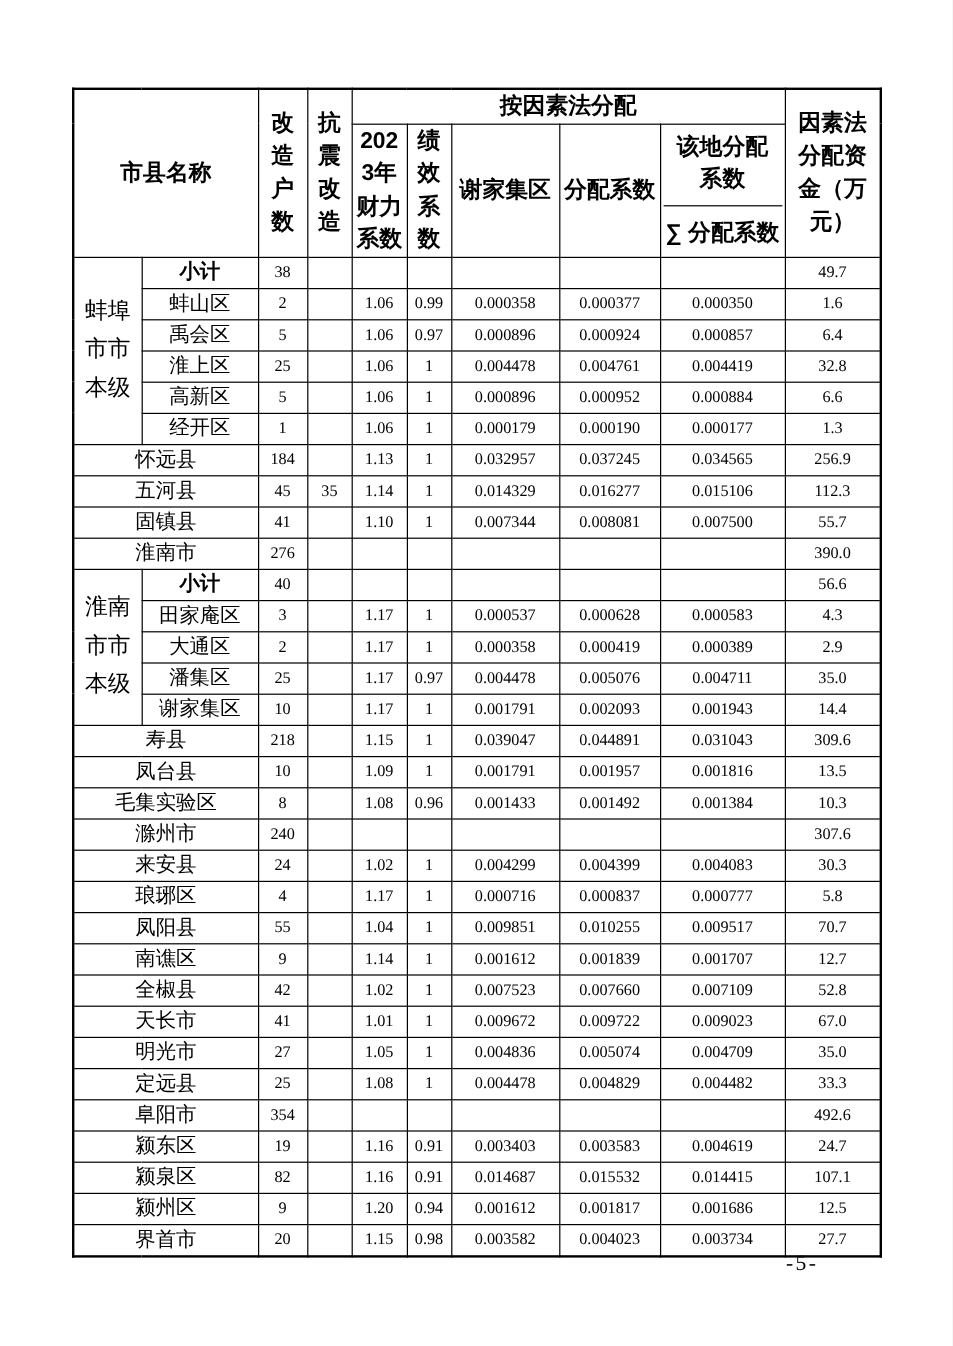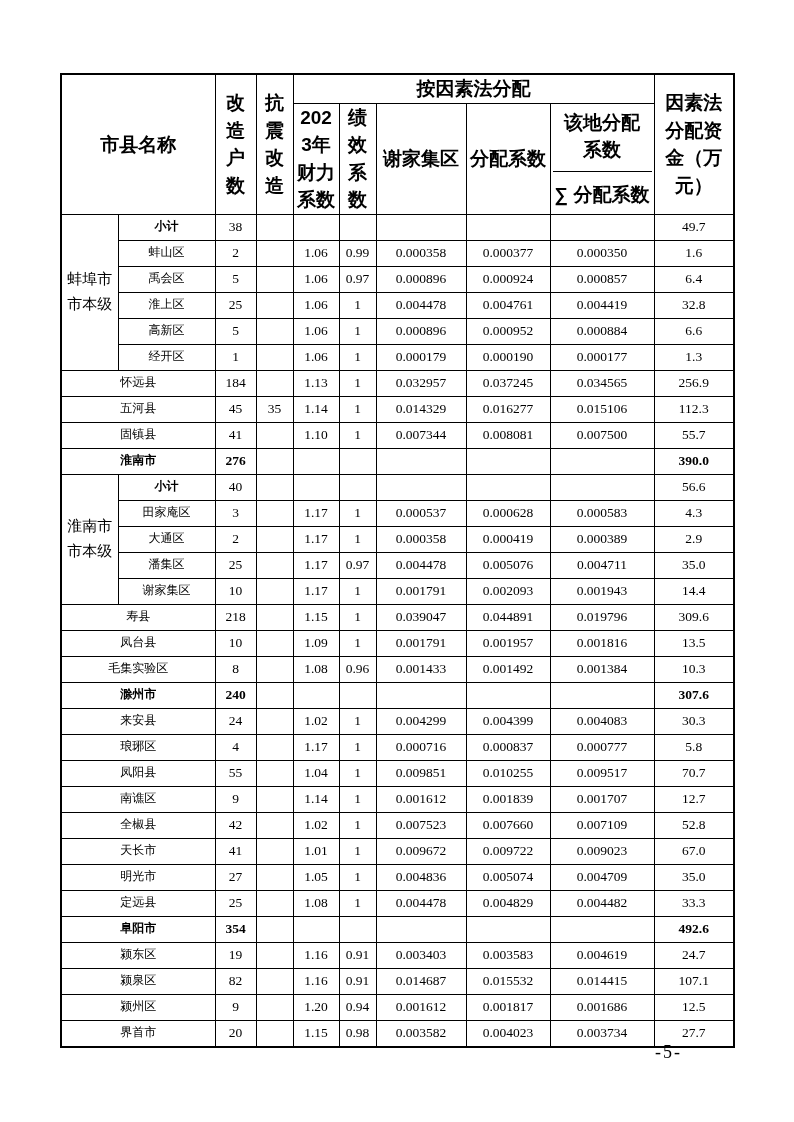--- a/index.html
+++ b/index.html
@@ -35,27 +35,27 @@
     line-height:1.45;
   }
   tr.head-top th { height:27px; }
   tr.head-sub th { height:86px; }
   tbody td {
     height:25px;
     font-size:13.5px;
     line-height:1.15;
   }
   td.group-cell {
-    font-size:15px;
+    font-size:19px;
     line-height:1.7;
     padding:0 3px;
   }
-  td.name-cell { font-size:12px; }
+  td.name-cell { font-size:17px; }
   .b { font-weight:700; }
-  tr.bold-row td { font-weight:700; }
+  tr.bold-row td { font-weight:400; }
   .frac-wrap { display:inline-block; }
   .frac-top {
     display:inline-block;
     border-bottom:1.5px solid #000;
     padding:0 3px 7px 3px;
     margin-bottom:9px;
   }
   .frac-bottom { display:block; }
   .page-number {
     position:absolute;
@@ -273,21 +273,21 @@
           <td>14.4</td>
         </tr>
         <tr>
           <td class="name-cell" colspan="2">寿县</td>
           <td>218</td>
           <td></td>
           <td>1.15</td>
           <td>1</td>
           <td>0.039047</td>
           <td>0.044891</td>
-          <td>0.019796</td>
+          <td>0.031043</td>
           <td>309.6</td>
         </tr>
         <tr>
           <td class="name-cell" colspan="2">凤台县</td>
           <td>10</td>
           <td></td>
           <td>1.09</td>
           <td>1</td>
           <td>0.001791</td>
           <td>0.001957</td>

